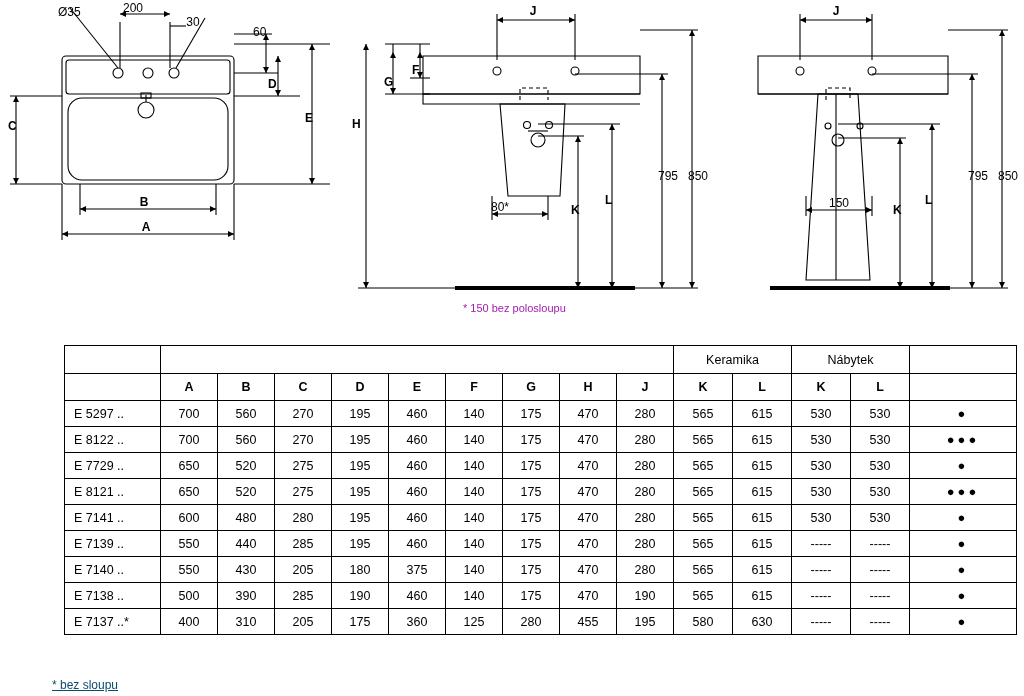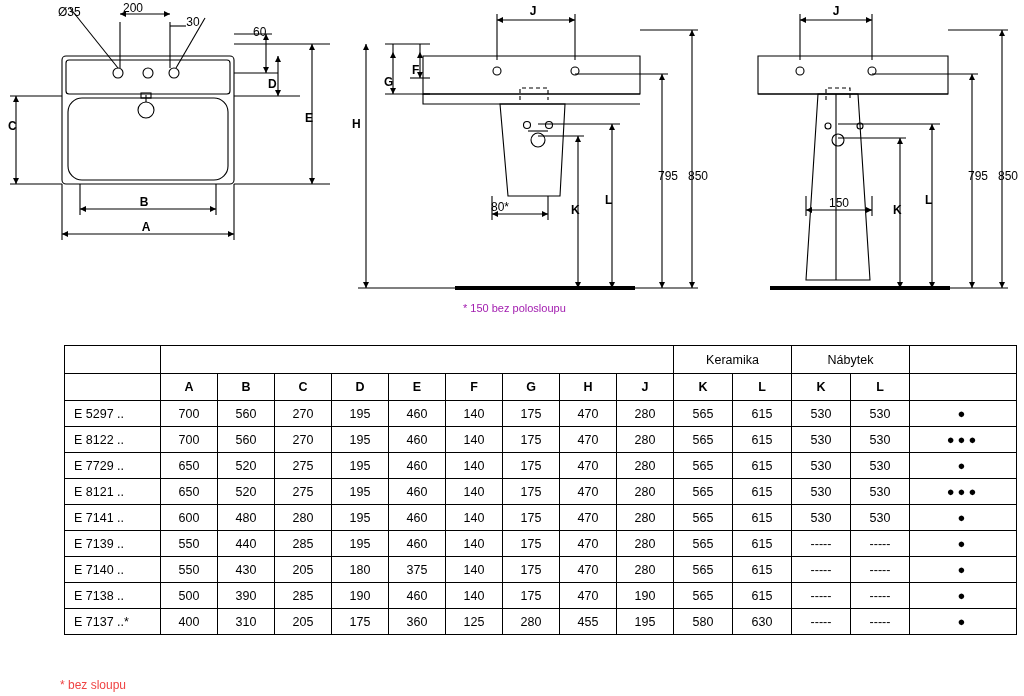--- a/index.html
+++ b/index.html
@@ -11,22 +11,22 @@
     position:relative;
     overflow:hidden;
   }
   .wrap{position:relative;width:1024px;height:696px;}
   svg.dwg{position:absolute;left:0;top:0;width:1024px;height:330px;}
   .note-left{
     position:absolute;left:463px;top:302px;
     font-size:11px;color:#a21caf;
   }
   .note-bottom{
-    position:absolute;left:60px;top:678px;
-    font-size:12px;color:#ef4444;
+    position:absolute;left:52px;top:678px;
+    font-size:12px;color:#0c4a6e;text-decoration:underline;
   }
   table.spec{
     position:absolute;left:64px;top:345px;
     border-collapse:collapse;
     font-size:12.5px;
     background:#fff;
     padding-left:43px;
   }
   table.spec td,table.spec th{
     border:1px solid #000;

